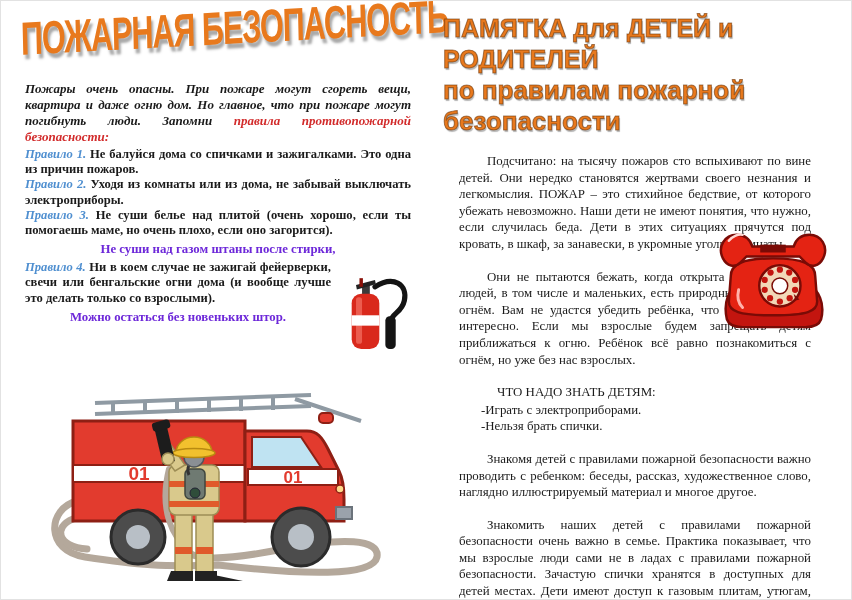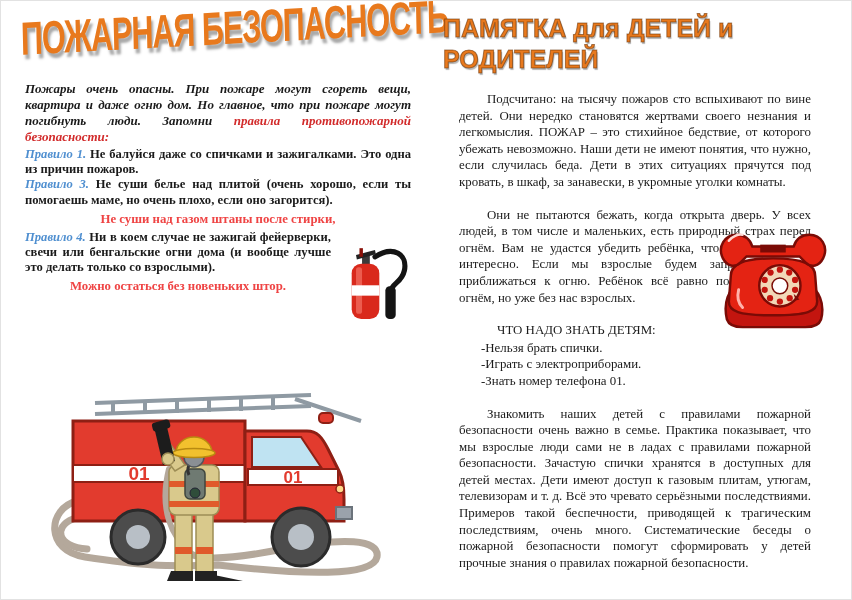--- a/index.html
+++ b/index.html
@@ -20,21 +20,21 @@
     font-weight:bold;font-size:30px;letter-spacing:-1px;
     color:#E8791D;white-space:nowrap;
     transform:scale(1.02,1.55) rotate(-2deg);transform-origin:center;
     text-shadow:-1px -1px 0 #ffffff,2px 3px 2px #a8a8a8;
   }
   .intro{margin:0 0 2px 0;font-size:13px;font-weight:bold;font-style:italic;
     text-align:justify;line-height:16px;}
   .intro .red-lead{color:#D22B2B;}
   .rule{margin:0;font-size:12.6px;font-weight:bold;text-align:justify;line-height:15.2px;}
   .rule .rule-label{color:#4F8FD0;font-weight:bold;font-style:italic;}
-  .verse{margin:3px 0 3px 0;text-align:center;color:#ef4444;font-weight:bold;
+  .verse{margin:3px 0 3px 0;text-align:center;color:#6d28d9;font-weight:bold;
     font-size:12.8px;line-height:16px;}
   .extinguisher{float:right;margin:13px 0 2px 8px;width:72px;height:82px;}
   .truck{position:absolute;left:42px;top:368px;width:348px;height:226px;}
 
   
   .right-title{margin:6px 0 8px 0;text-align:left;
     font-family:"Liberation Sans","DejaVu Sans",sans-serif;font-weight:bold;
     color:#E8791D;line-height:31px;font-size:25px;letter-spacing:0px;
     -webkit-text-stroke:1px rgba(96,44,0,.55);
     text-shadow:1px 2px 1px #b5b5b5;}
@@ -53,22 +53,24 @@
   <div class="col col-left">
 
     <div class="left-title-wrap">
       <span class="left-title">ПОЖАРНАЯ БЕЗОПАСНОСТЬ</span>
     </div>
 
     <p class="intro"><span>Пожары очень опасны. При пожаре могут сгореть вещи, квартира и даже огню дом. Но главное, что при пожаре могут погибнуть люди. Запомни</span>
       <span class="red-lead">правила противопожарной безопасности:</span></p>
 
     <p class="rule"><span class="rule-label">Правило 1.</span>
-      <span>Не балуйся даже со спичками и зажигалками. Это одна из причин пожаров.</span></p>
-
+      <span>Не балуйся дома со спичками и зажигалками. Это одна из причин пожаров.</span></p>
+
+    <p class="rule"><span class="rule-label">Правило 2.</span>
+      <span>Уходя из комнаты или из дома, не забывай выключать электроприборы.</span></p>
 
     <p class="rule"><span class="rule-label">Правило 3.</span>
       <span>Не суши белье над плитой (очень хорошо, если ты помогаешь маме, но очень плохо, если оно загорится).</span></p>
 
     <div class="verse">
       <div>Не суши над газом штаны после стирки,</div>
     </div>
 
     <svg class="extinguisher" viewBox="0 0 80 95">
       <path d="M40,16 C62,2 78,14 74,32 C71,46 60,46 58,56" fill="none" stroke="#141414" stroke-width="6" stroke-linecap="round"></path>
@@ -154,30 +156,30 @@
         <rect x="109" y="52" width="18" height="9" rx="3" fill="#1c1c1c" transform="rotate(-15 118 56)"></rect>
         <circle cx="125" cy="90" r="6" fill="#D9C98C" stroke="#9d8d55" stroke-width="1.5"></circle>
       </g>
     </svg>
   </div>
 
   <div class="col col-right">
 
     <div class="right-title">
       <div class="t1">ПАМЯТКА для ДЕТЕЙ и РОДИТЕЛЕЙ</div>
+      <div class="t2">по правилам пожарной безопасности</div>
     </div>
 
     <p class="rp">Подсчитано: на тысячу пожаров сто вспыхивают по вине детей. Они нередко становятся жертвами своего незнания и легкомыслия. ПОЖАР – это стихийное бедствие, от которого убежать невозможно. Наши дети не имеют понятия, что нужно, если случилась беда. Дети в этих ситуациях прячутся под кровать, в шкаф, за занавески, в укромные уголки комнаты.</p>
     <p class="rp">Они не пытаются бежать, когда открыта дверь. У всех людей, в том числе и маленьких, есть природный страх перед огнём. Вам не удастся убедить ребёнка, что огонь - это не интересно. Если мы взрослые будем запрещать детям приближаться к огню. Ребёнок всё равно познакомиться с огнём, но уже без нас взрослых.</p>
 
     <div class="know">
       <p class="know-head">ЧТО НАДО ЗНАТЬ ДЕТЯМ:</p>
+      <p>-Играть с электроприборами.</p>
       <p>-Нельзя брать спички.</p>
-      <p>-Играть с электроприборами.</p>
-      <p>-Знать номер телефона 01.</p>
     </div>
 
     <svg class="phone" viewBox="0 0 130 110">
       <path d="M18,96 C14,78 20,66 30,60 L100,60 C112,66 118,80 114,96 C112,102 106,104 98,104 L34,104 C26,104 20,102 18,96 Z" fill="#C3150F" stroke="#7a0b06" stroke-width="2.5"></path>
       <path d="M22,52 C22,40 34,34 65,34 C96,34 108,40 108,52 L110,78 C110,88 100,92 65,92 C30,92 20,88 20,78 Z" fill="#E42313" stroke="#7a0b06" stroke-width="2.5"></path>
 
       <path d="M14,34 C8,22 16,10 28,10 C38,10 42,16 44,22 L86,22 C88,16 92,10 102,10 C114,10 122,22 116,34 C112,42 104,44 98,38 L92,32 L38,32 L32,38 C26,44 18,42 14,34 Z" fill="#E42313" stroke="#7a0b06" stroke-width="2.5"></path>
       <rect x="52" y="20" width="26" height="8" fill="#7a0b06"></rect>
       <path d="M20,16 C24,11 30,9 34,10" fill="none" stroke="#ffd9d4" stroke-width="2.5" stroke-linecap="round"></path>
 
@@ -192,16 +194,17 @@
         <circle cx="62" cy="74.5" r="3.2"></circle>
           <circle cx="56.5" cy="66" r="3.2"></circle>
           <circle cx="56.5" cy="56" r="3.2"></circle>
         <circle cx="62.5" cy="48.5" r="3.2"></circle>
       </g>
       <circle cx="72" cy="62" r="8" fill="#ffffff" stroke="#7a0b06" stroke-width="1.5"></circle>
       <path d="M86,70 l6,6 l-4,1 z" fill="#7a0b06"></path>
       <path d="M30,66 C28,74 30,80 34,84" fill="none" stroke="#ffb3ab" stroke-width="3" stroke-linecap="round"></path>
     </svg>
 
+    <p class="rp">Знакомя детей с правилами пожарной безопасности важно проводить с ребенком: беседы, рассказ, художественное слово, наглядно иллюстрируемый материал и многое другое.</p>
     <p class="rp">Знакомить наших детей с правилами пожарной безопасности очень важно в семье. Практика показывает, что мы взрослые люди сами не в ладах с правилами пожарной безопасности. Зачастую спички хранятся в доступных для детей местах. Дети имеют доступ к газовым плитам, утюгам, телевизорам и т. д. Всё это чревато серьёзными последствиями. Примеров такой беспечности, приводящей к трагическим последствиям, очень много. Систематические беседы о пожарной безопасности помогут сформировать у детей прочные знания о правилах пожарной безопасности.</p>
 
   </div>
 </div>
 
 </body></html>

